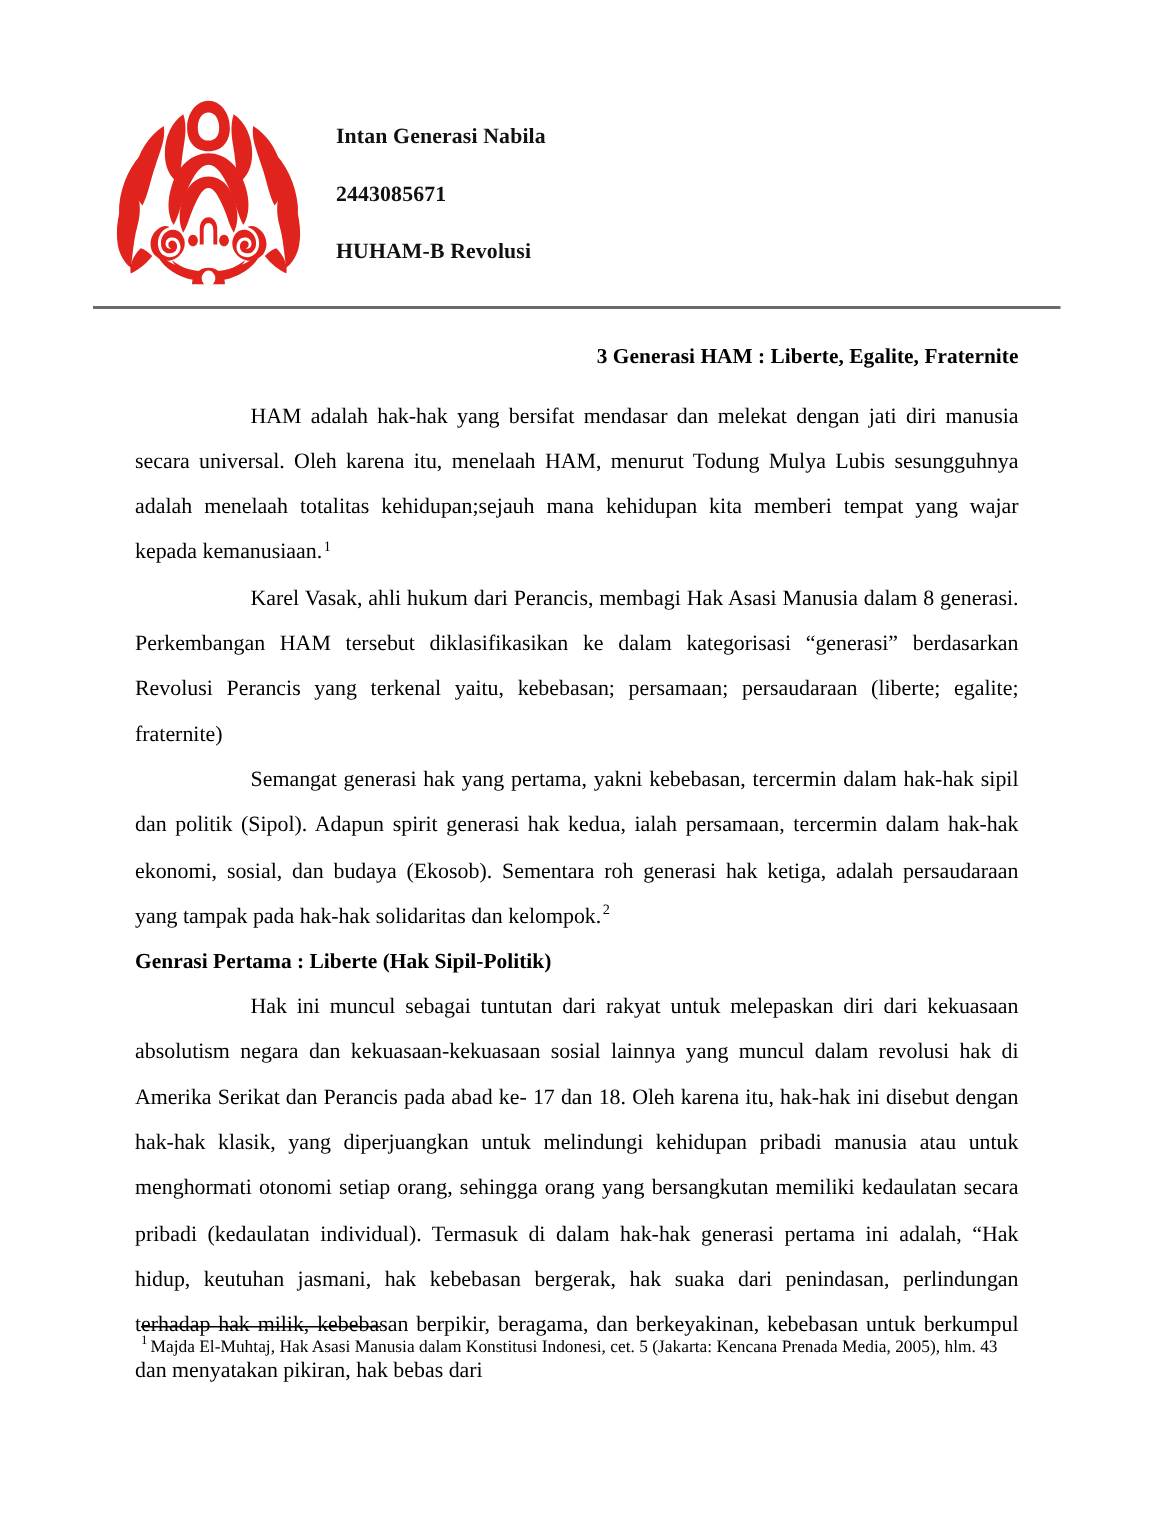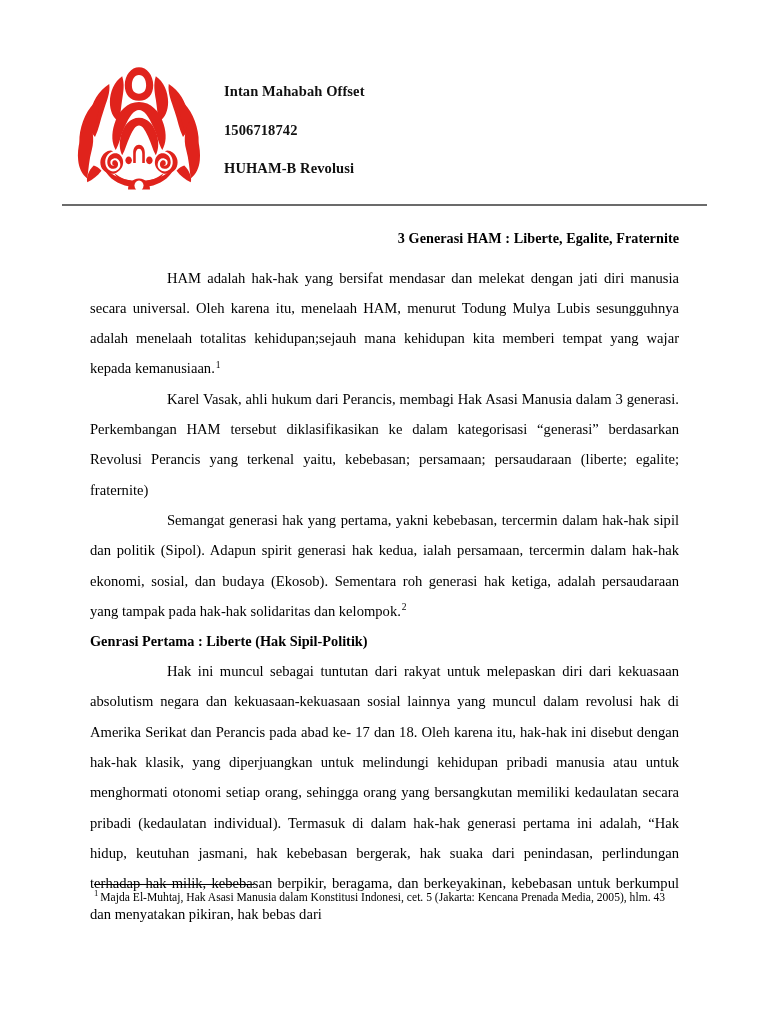--- a/index.html
+++ b/index.html
@@ -206,35 +206,35 @@
           <path d="M30 160 C22 168 18 178 20 186 C28 182 36 176 42 168 C38 164 34 161 30 160 Z"></path>
           <path d="M170 160 C178 168 182 178 180 186 C172 182 164 176 158 168 C162 164 166 161 170 160 Z"></path>
 
           <path d="M100 180 C90 180 83 188 83 197 L117 197 C117 188 110 180 100 180 Z"></path>
           <ellipse cx="100" cy="191" rx="7" ry="8" fill="#ffffff"></ellipse>
         </g>
       </svg>
     </div>
 
     <div class="header-text">
-      <div class="header-line">Intan Mahabah Offset</div>
-      <div class="header-line">1506718742</div>
+      <div class="header-line">Intan Generasi Nabila</div>
+      <div class="header-line">2443085671</div>
       <div class="header-line">HUHAM-B Revolusi</div>
     </div>
   </div>
 
   <div class="header-rule"></div>
 
   <div class="doc-body">
 
     <div class="doc-title">3 Generasi HAM : Liberte, Egalite, Fraternite</div>
 
     <p class="para"><span>HAM adalah hak-hak yang bersifat mendasar dan melekat dengan jati diri manusia secara universal. Oleh karena itu, menelaah HAM, menurut Todung Mulya Lubis sesungguhnya adalah menelaah totalitas kehidupan;sejauh mana kehidupan kita memberi tempat yang wajar kepada kemanusiaan.</span><sup class="fnref">1</sup></p>
 
-    <p class="para"><span>Karel Vasak, ahli hukum dari Perancis, membagi Hak Asasi Manusia dalam 3 generasi. Perkembangan HAM tersebut diklasifikasikan ke dalam kategorisasi “generasi” berdasarkan Revolusi Perancis yang terkenal yaitu, kebebasan; persamaan; persaudaraan (liberte; egalite; fraternite)</span></p>
+    <p class="para"><span>Karel Vasak, ahli hukum dari Perancis, membagi Hak Asasi Manusia dalam 8 generasi. Perkembangan HAM tersebut diklasifikasikan ke dalam kategorisasi “generasi” berdasarkan Revolusi Perancis yang terkenal yaitu, kebebasan; persamaan; persaudaraan (liberte; egalite; fraternite)</span></p>
 
     <p class="para"><span>Semangat generasi hak yang </span><span class="ital">pertama</span><span>, yakni kebebasan, tercermin dalam hak-hak sipil dan politik (Sipol). Adapun spirit generasi hak </span><span class="ital">kedua</span><span>, ialah persamaan, tercermin dalam hak-hak ekonomi, sosial, dan budaya (Ekosob). Sementara roh generasi hak </span><span class="ital">ketiga</span><span>, adalah persaudaraan yang tampak pada hak-hak solidaritas dan kelompok.</span><sup class="fnref">2</sup></p>
 
     <p class="section-head">Genrasi Pertama : Liberte (Hak Sipil-Politik)</p>
 
     <p class="para"><span>Hak ini muncul sebagai tuntutan dari rakyat untuk melepaskan diri dari kekuasaan absolutism negara dan kekuasaan-kekuasaan sosial lainnya yang muncul dalam revolusi hak di Amerika Serikat dan Perancis pada abad ke- 17 dan 18. Oleh karena itu, hak-hak ini disebut dengan hak-hak klasik, yang diperjuangkan untuk melindungi kehidupan pribadi manusia atau untuk menghormati otonomi setiap orang, sehingga orang yang bersangkutan memiliki kedaulatan secara pribadi (kedaulatan individual). Termasuk di dalam hak-hak generasi pertama ini adalah, “Hak hidup, keutuhan jasmani, hak kebebasan bergerak, hak suaka dari penindasan, perlindungan terhadap hak milik, kebebasan berpikir, beragama, dan berkeyakinan, kebebasan untuk berkumpul dan menyatakan pikiran, hak bebas dari</span></p>
 
   </div>
 
   <div class="footnotes">

